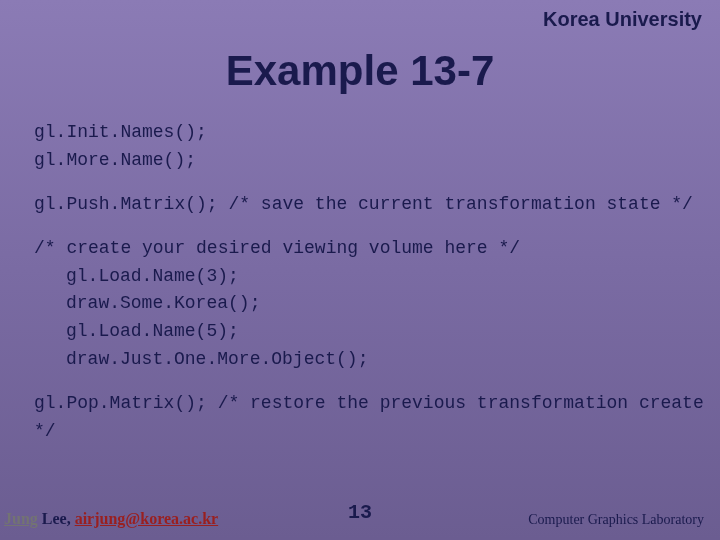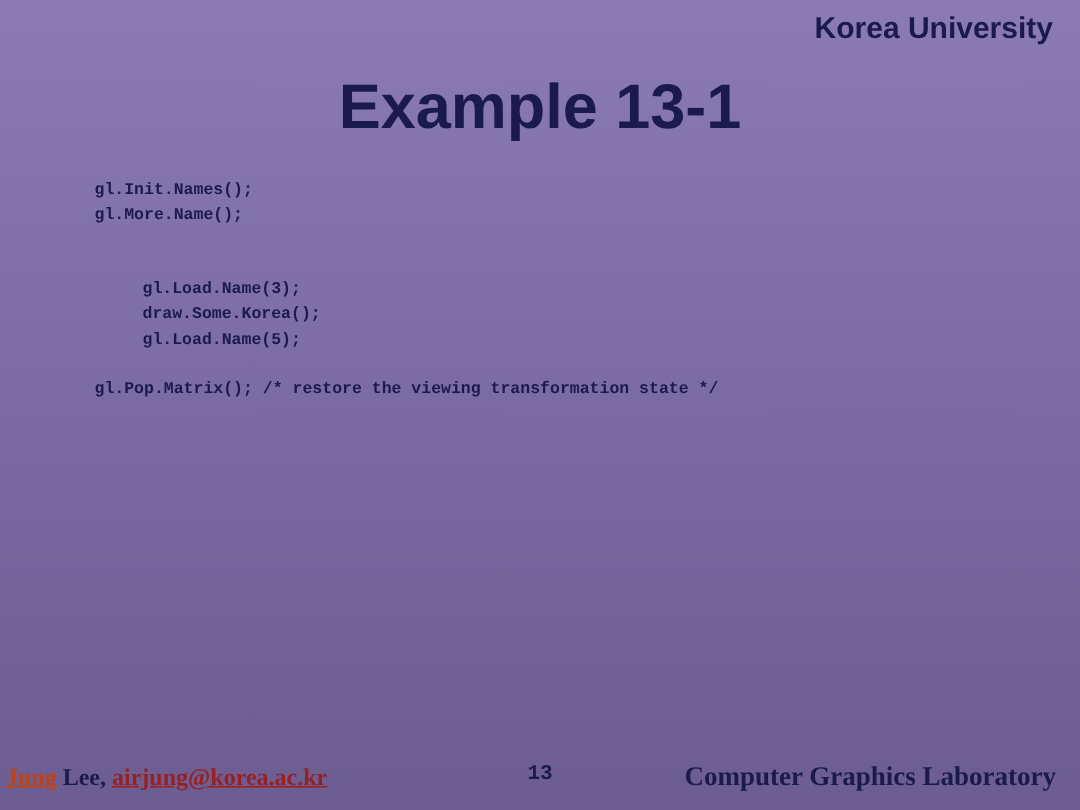--- a/index.html
+++ b/index.html
@@ -20,23 +20,23 @@
   }
   .title {
     text-align: center;
     font-size: 42px;
     font-weight: bold;
     margin-top: 16px;
     margin-bottom: 24px;
   }
   .code-block {
     font-family: "Courier New", monospace;
-    font-weight: bold;
-    font-size: 11px;
-    padding-left: 63px;
+    font-weight: normal;
+    font-size: 18px;
+    padding-left: 34px;
     line-height: 1.55;
   }
   .code-block .indent {
     padding-left: 32px;
   }
   .code-block .spacer {
     height: 16px;
   }
   .footer {
     position: absolute;
@@ -52,56 +52,59 @@
     font-family: "Comic Sans MS", cursive;
     font-weight: bold;
     font-size: 16px;
     color: #1a1a4d;
   }
   .footer-left a {
     color: #9a1f1f;
     text-decoration: underline;
   }
   .footer-left .name-link {
-    color: #c2410c;
+    color: #737373;
     text-decoration: underline;
   }
   .footer-center {
     position: absolute;
     left: 50%;
     transform: translateX(-50%);
     bottom: 8px;
     font-family: "Courier New", monospace;
     font-weight: bold;
-    font-size: 14px;
+    font-size: 20px;
   }
   .footer-right {
     font-family: "Comic Sans MS", cursive;
-    font-weight: bold;
-    font-size: 18px;
+    font-weight: normal;
+    font-size: 14px;
     margin-left: 36px;
   }
 </style>
 </head>
 <body>
 
 <div class="header">Korea University</div>
 
-<div class="title">Example 13-1</div>
+<div class="title">Example 13-7</div>
 
 <div class="code-block">
   <div>gl.Init.Names();</div>
   <div>gl.More.Name();</div>
   <div class="spacer"></div>
+  <div>gl.Push.Matrix();  /* save the current transformation state */</div>
   <div class="spacer"></div>
+  <div>/* create your desired viewing volume here */</div>
   <div class="indent">gl.Load.Name(3);</div>
   <div class="indent">draw.Some.Korea();</div>
   <div class="indent">gl.Load.Name(5);</div>
+  <div class="indent">draw.Just.One.More.Object();</div>
   <div class="spacer"></div>
-  <div>gl.Pop.Matrix();  /* restore the viewing transformation state */</div>
+  <div>gl.Pop.Matrix();  /* restore the previous transformation create */</div>
 </div>
 
 <div class="footer">
   <div class="footer-left">
     <span class="name-link">Jung</span><span> Lee, </span><a>airjung@korea.ac.kr</a>
   </div>
   <div class="footer-center">13</div>
   <div class="footer-right">Computer Graphics Laboratory</div>
 </div>
 

